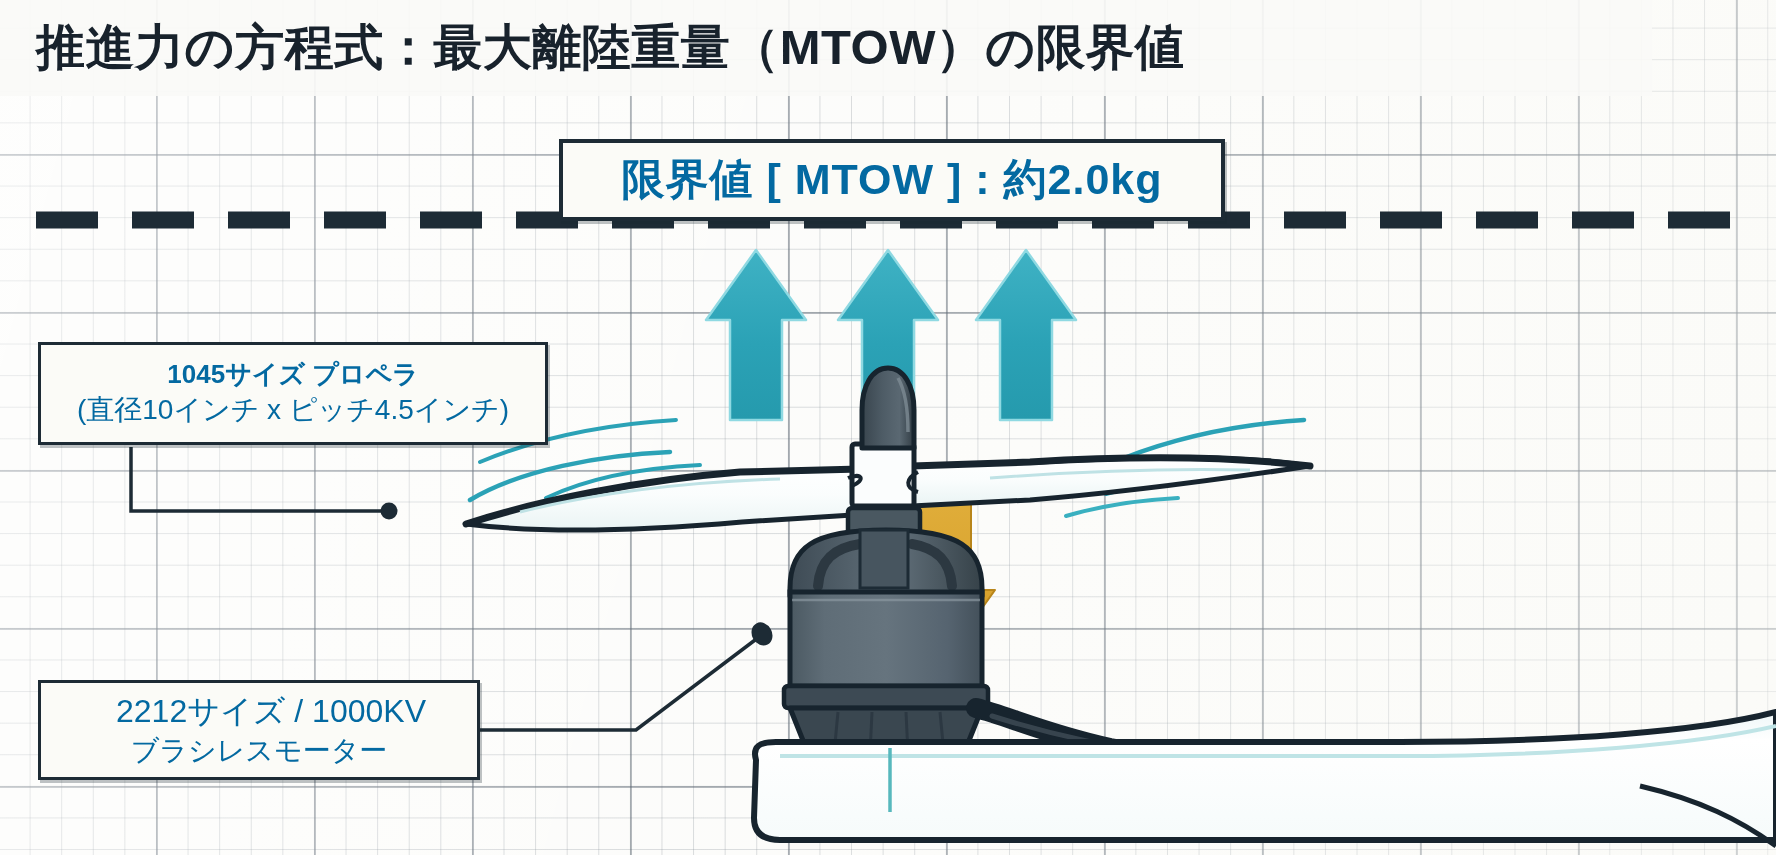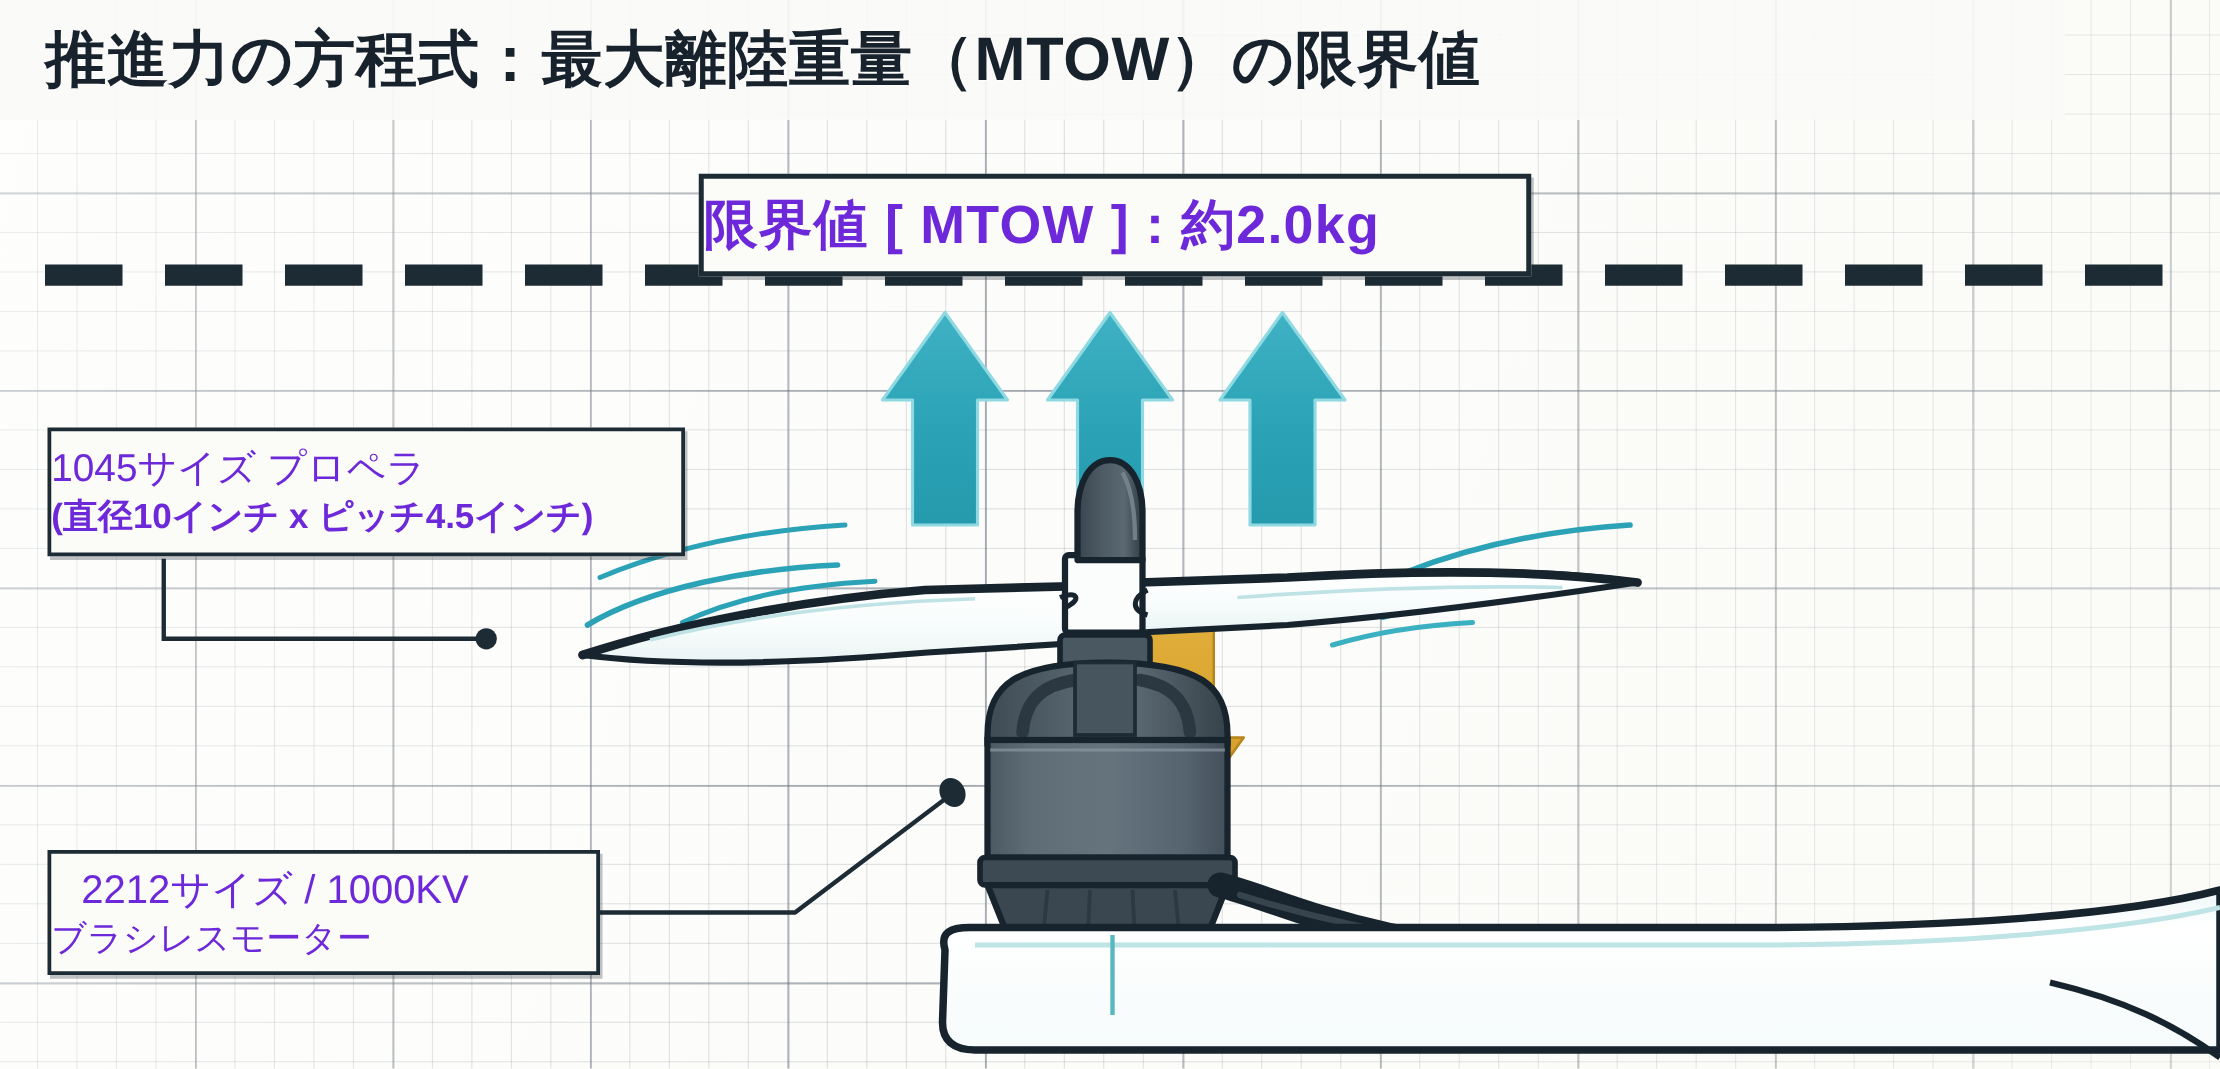--- a/index.html
+++ b/index.html
@@ -53,36 +53,36 @@
     white-space:nowrap;
     text-shadow:0 1px 0 rgba(255,255,255,.9);
   }
   
   .box{
     position:absolute;
     background:#fbfbf7;
     border:3px solid #1d2b35;
     box-shadow:2px 3px 0 rgba(25,38,48,.28);
     display:flex;flex-direction:column;
-    align-items:flex-start;justify-content:center;
-    color:#6d28d9;
+    align-items:center;justify-content:center;
+    color:#0369a1;
     box-sizing:border-box;
   }
   #mtow-box{
     left:559px;top:139px;width:666px;height:82px;
     border-width:4px;
   }
   #mtow-box .line{font-size:43px;font-weight:600;letter-spacing:1px;white-space:nowrap;}
   #prop-box{
     left:38px;top:342px;width:510px;height:103px;
     border-width:3px;
     padding:2px 0 4px 0;
   }
-  #prop-box .l1{font-size:31px;font-weight:400;line-height:1.28;white-space:nowrap;}
-  #prop-box .l2{font-size:28px;font-weight:700;line-height:1.25;white-space:nowrap;}
+  #prop-box .l1{font-size:26px;font-weight:700;line-height:1.28;white-space:nowrap;}
+  #prop-box .l2{font-size:28px;font-weight:400;line-height:1.25;white-space:nowrap;}
   #motor-box{
     left:38px;top:680px;width:442px;height:100px;
     border-width:3px;
   }
   #motor-box .l1{font-size:32px;font-weight:500;line-height:1.3;white-space:nowrap;margin-left:24px;}
   #motor-box .l2{font-size:28px;font-weight:500;line-height:1.3;white-space:nowrap;}
   
   svg.overlay{position:absolute;left:0;top:0;width:1776px;height:855px;overflow:visible;}
 </style>
 </head>

